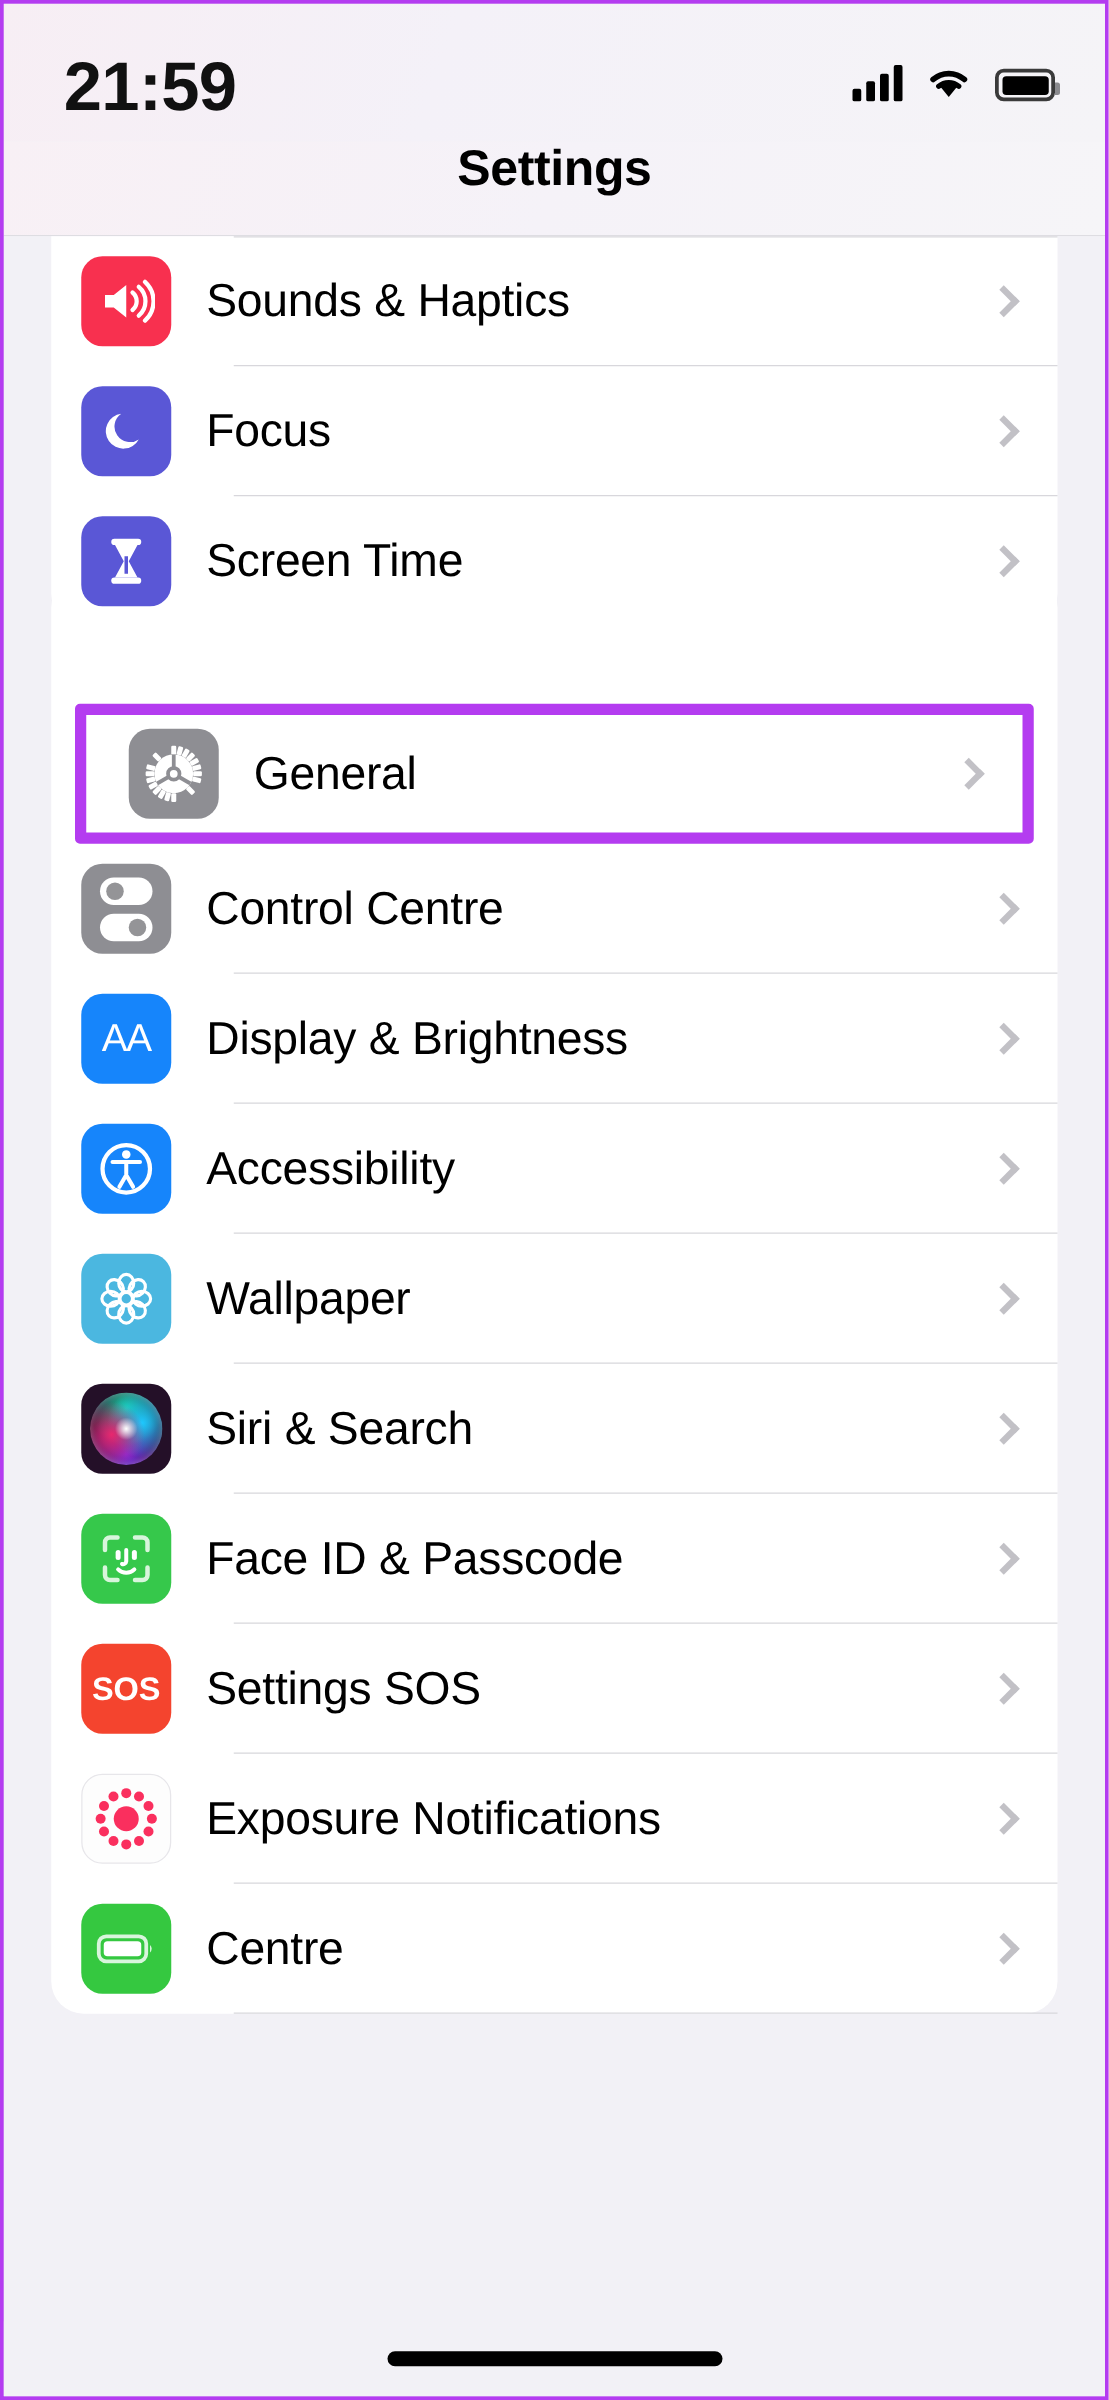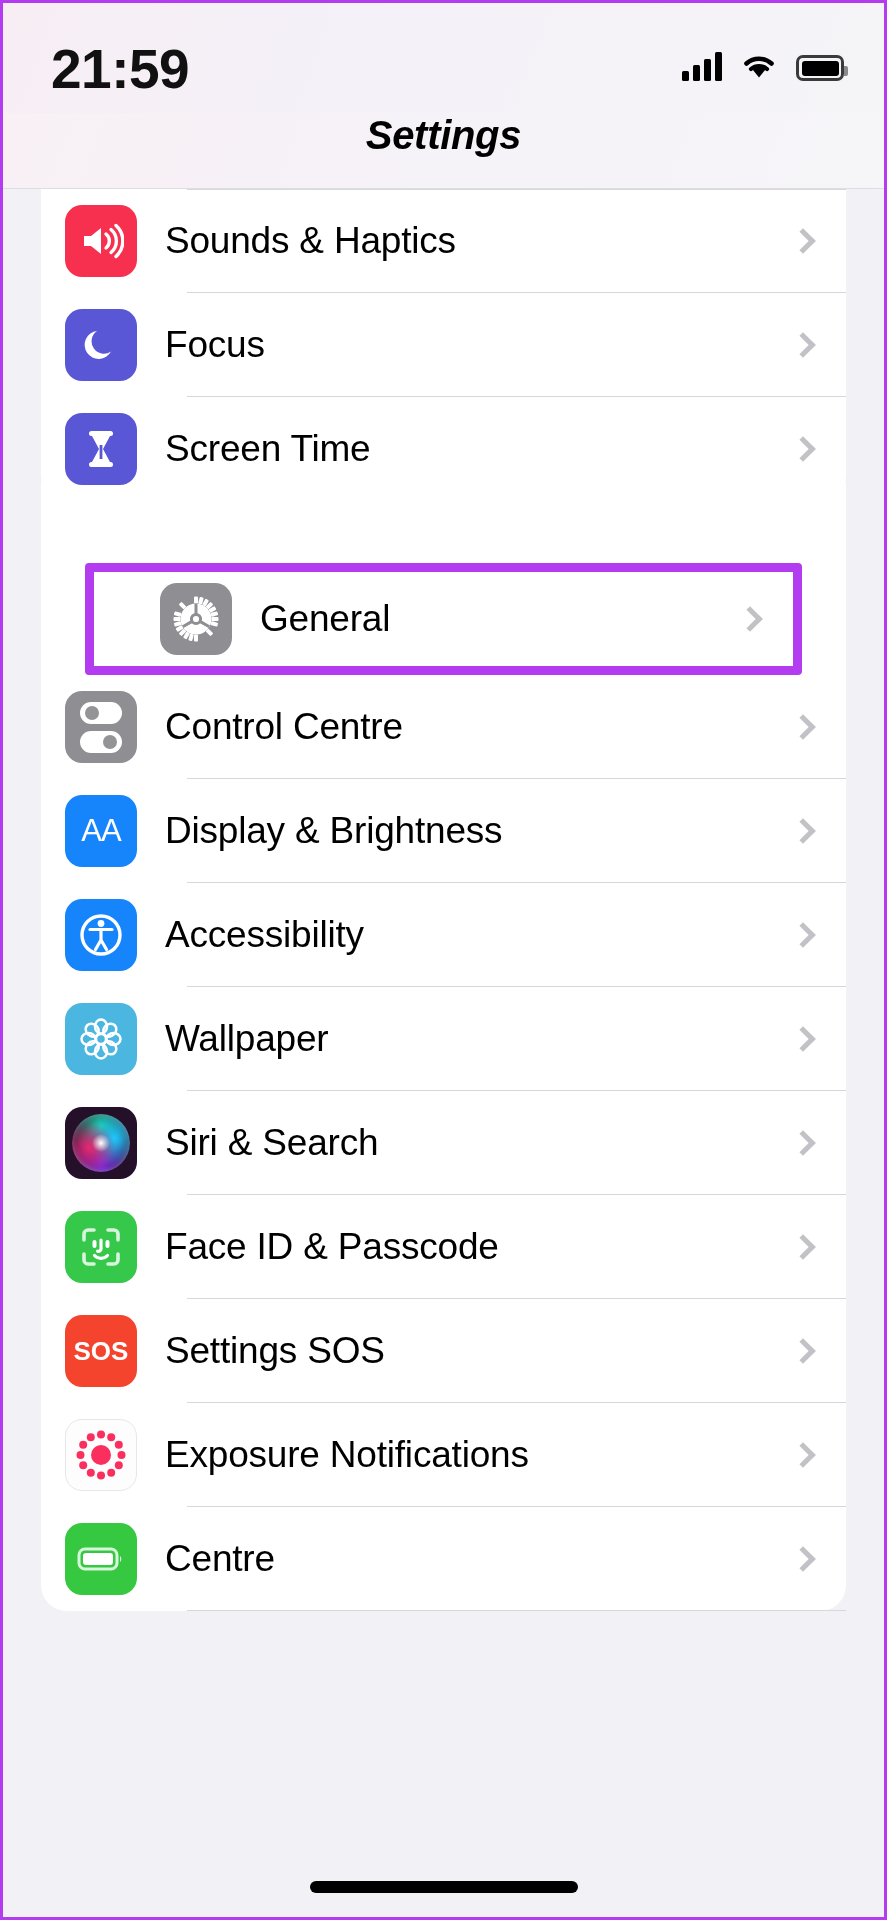--- a/index.html
+++ b/index.html
@@ -50,21 +50,21 @@
   }
   .batt span { display:block; height:100%; background:#000; border-radius:3px; }
 
   
   .navbar {
     height:76px;
     background:linear-gradient(110deg,#f8f0f5 0%,#f5f2f8 50%,#f6f5f8 100%);
     display:flex; align-items:flex-start; justify-content:center;
     border-bottom:1px solid #dedde2;
   }
-  .navtitle { font-size:40px; font-weight:700; color:#000; letter-spacing:-0.3px;font-style:italic; }
+  .navtitle { font-size:40px; font-weight:700; color:#000; letter-spacing:-0.3px; }
 
   
   .content {
     position:absolute; top:186px; left:0; right:0; bottom:0;
     background:#f2f1f6;
   }
   .group {
     background:#fff;
     margin:0 38px;
     border-radius:26px;
@@ -104,24 +104,23 @@
     width:18px; height:18px; flex:none; margin-right:8px;
     border-right:5px solid #c2c1c6; border-top:5px solid #c2c1c6;
     transform:rotate(45deg);
   }
 
   
   .highlight-wrap {
     border:9px solid #b43cf0;
     border-radius:4px;
     background:#fff;
-    margin:0 44px;
+    margin:0 19px;
     position:relative;
     z-index:5;
-    padding-left:32px;
   }
   .highlight-wrap .row { padding-left:34px; height:94px; }
 
   .group.second { margin-top:-103px; padding-top:103px; }
 
   
   .homebar {
     position:absolute; left:0; right:0; bottom:0; height:60px;
     background:#f2f1f6;
     display:flex; align-items:center; justify-content:center;

